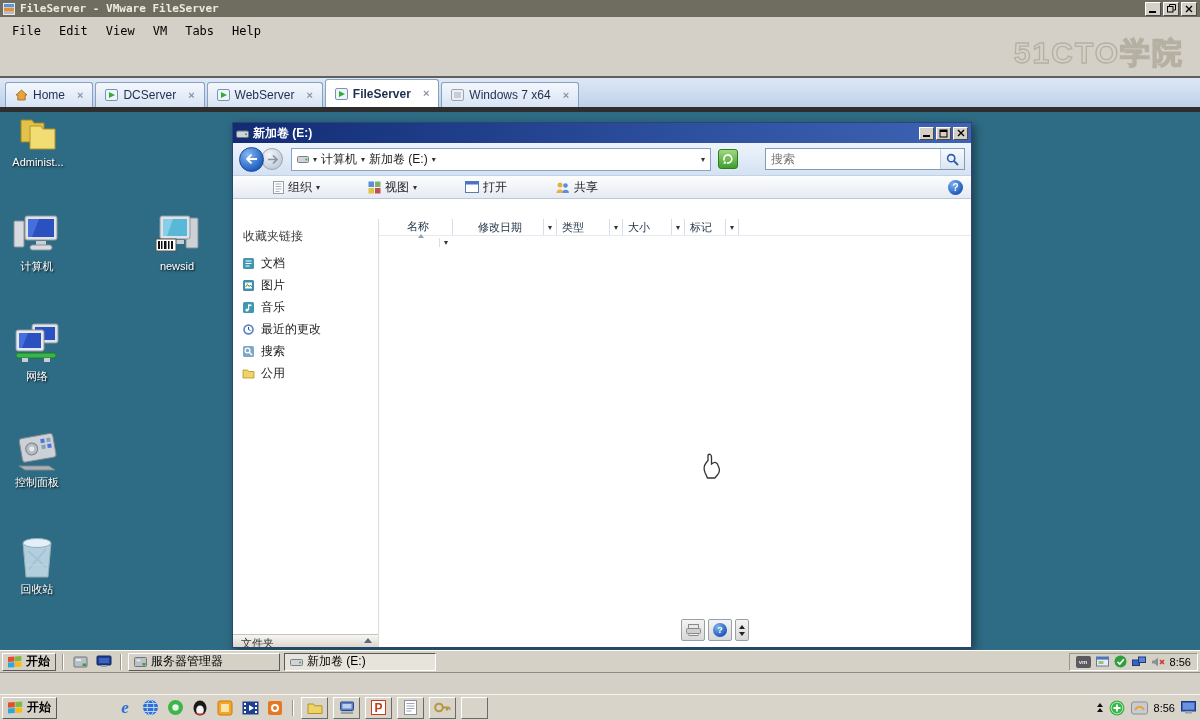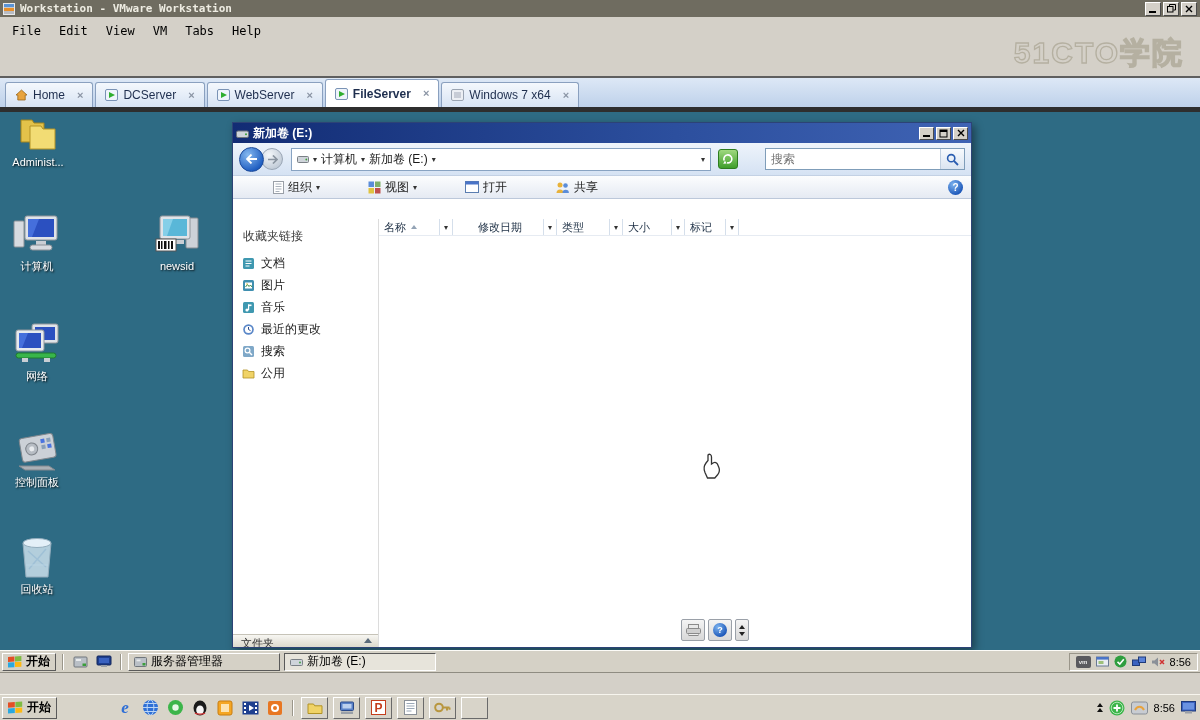--- a/index.html
+++ b/index.html
@@ -130,21 +130,21 @@
   .vm-logo-chip { width:15px; height:12px; background:#5a5a5e; border-radius:2px; color:#e8e8e8; font-size:6px; font-weight:bold;
     display:flex; align-items:center; justify-content:center; }
 
   .cursor-hand { position:absolute; left:700px; top:340px; z-index:50; }
 </style>
 </head>
 <body>
 
 <div class="vmw-titlebar">
   <span class="vmw-logo"></span>
-  <span>Workstation - VMware Workstation</span>
+  <span>FileServer - VMware FileServer</span>
   <span class="winbtns">
     <span class="wbtn">
         <svg width="8" height="8">
           <rect x="0" y="6" width="7" height="2" fill="#000"></rect>
         </svg>
       </span>
     <span class="wbtn">
         <svg width="9" height="9">
           <rect x="0.5" y="2.5" width="5.5" height="5.5" fill="#d4d0c8" stroke="#000"></rect>
           <path d="M2.5 2.5 V0.5 H8.5 V6 H6.5" fill="none" stroke="#000"></path>
@@ -462,21 +462,21 @@
           <span>公用</span>
         </div>
         <div class="folders-band">
           <span>文件夹</span>
           <span class="chev-up"></span>
         </div>
       </div>
 
       <div class="ex-list">
         <div class="cols">
-          <div class="col" style="width:74px;">
+          <div class="col" style="width:74px;flex-direction:column;">
             <span>名称</span>
             <span class="sort-asc"></span>
             <span class="drop dd">▾</span>
           </div>
           <div class="col" style="width:84px;margin-left:20px;">
             <span>修改日期</span>
             <span class="drop dd">▾</span>
           </div>
           <div class="col" style="width:66px;">
             <span>类型</span>

